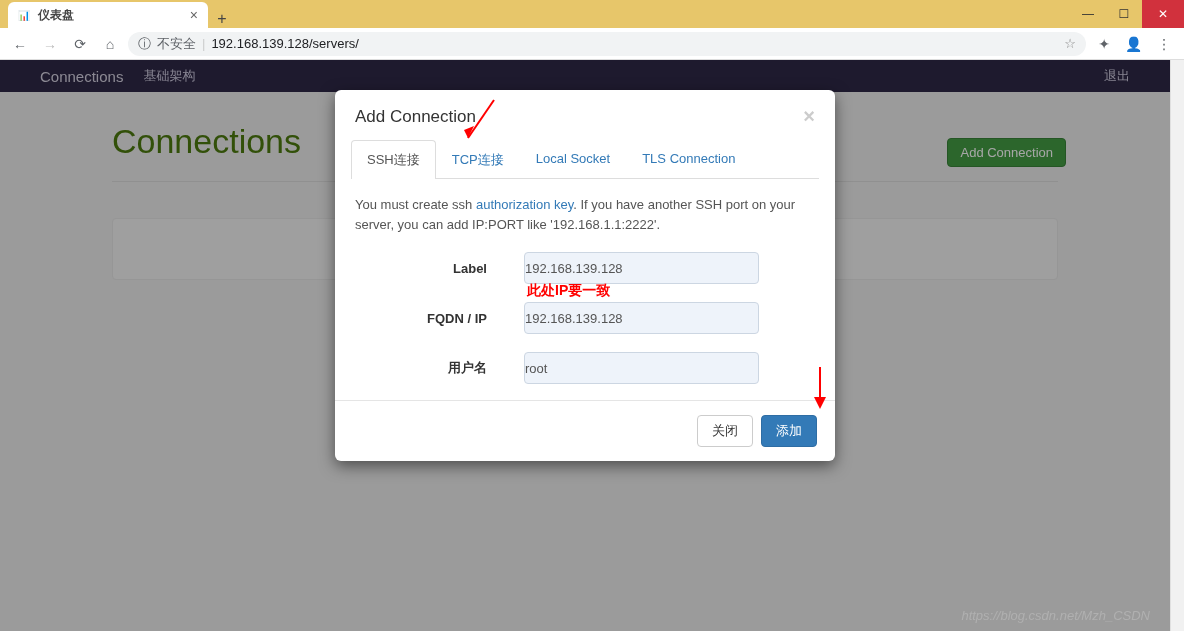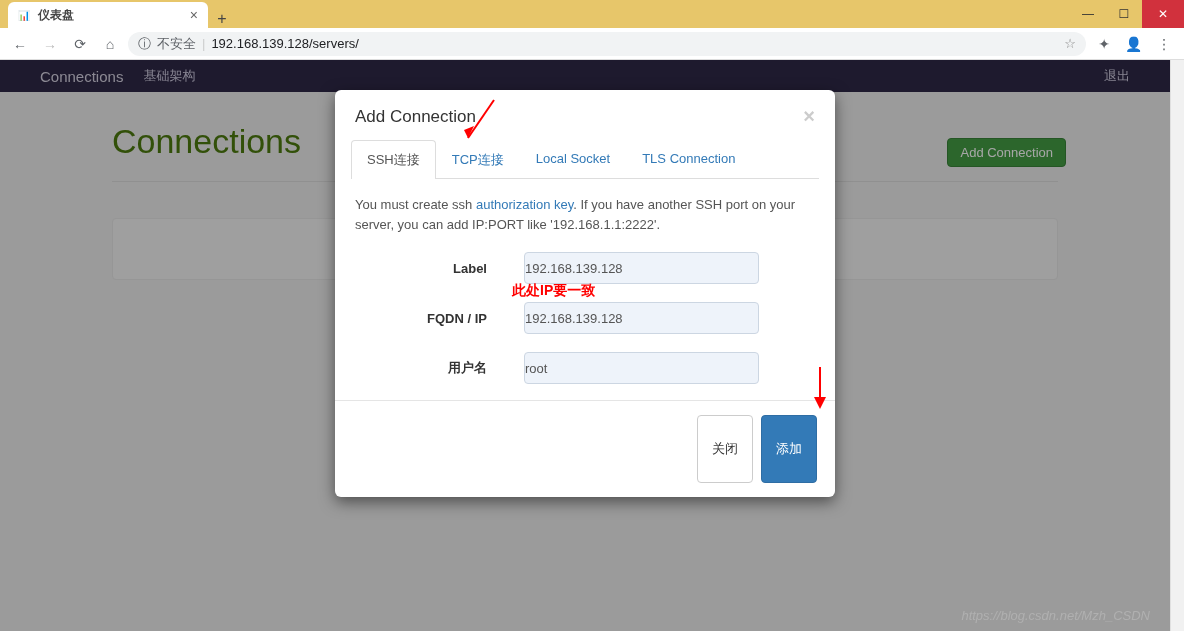--- a/index.html
+++ b/index.html
@@ -54,21 +54,21 @@
     
     .modal-body { padding: 16px 20px; font-size: 13px; color: #555; }
     .help { line-height: 1.5; }
     .help a { color: #337ab7; text-decoration: none; }
     
     .form-row { display: flex; align-items: center; margin-top: 18px; gap: 19px; }
     .form-label { width: 150px; text-align: right; padding-right: 18px; font-weight: bold; color: #333; font-size: 13px; }
     .form-input { width: 235px; height: 32px; border: 1px solid #ccd6e2; background: #eef3fa; border-radius: 4px; padding: 0 0; font-size: 13px; color: #555; }
     
     .modal-footer { border-top: 1px solid #e5e5e5; padding: 14px 18px; display: flex; justify-content: flex-end; gap: 8px; }
-    .btn { padding: 24px 14px; border-radius: 4px; font-size: 13px; cursor: pointer; }
+    .btn { padding: 6px 14px; border-radius: 4px; font-size: 13px; cursor: pointer; }
     .btn-default { background: #fff; border: 1px solid #ccc; color: #333; }
     .btn-primary { background: #337ab7; border: 1px solid #2e6da4; color: #fff; }
     
     
     .annot-text { position: absolute; color: #ff0000; font-size: 14px; font-weight: bold; pointer-events: none; }
     .arrow { position: absolute; pointer-events: none; }
     
     .watermark { position: absolute; bottom: 8px; right: 20px; color: #b0b0b0; font-size: 13px; font-style: italic; }
   </style>
 </head>
@@ -155,21 +155,21 @@
       <div class="modal-footer">
         <button class="btn btn-default">关闭</button>
         <button class="btn btn-primary">添加</button>
       </div>
     </div>
 
     <svg class="arrow" style="left:460px; top:36px; width:40px; height:50px;">
       <line x1="34" y1="4" x2="8" y2="42" stroke="#ff0000" stroke-width="2"></line>
       <polygon points="8,42 14,30 4,34" fill="#ff0000"></polygon>
     </svg>
-    <div class="annot-text" style="left:512px; top:222px;">此处IP要一致</div>
+    <div class="annot-text" style="left:527px; top:222px;">此处IP要一致</div>
     <svg class="arrow" style="left:808px; top:305px; width:24px; height:48px;">
       <line x1="12" y1="2" x2="12" y2="38" stroke="#ff0000" stroke-width="2"></line>
       <polygon points="12,44 6,32 18,32" fill="#ff0000"></polygon>
     </svg>
 
     <div class="watermark">https://blog.csdn.net/Mzh_CSDN</div>
   </div>
   <div class="vscroll"></div>
 </div>
 

